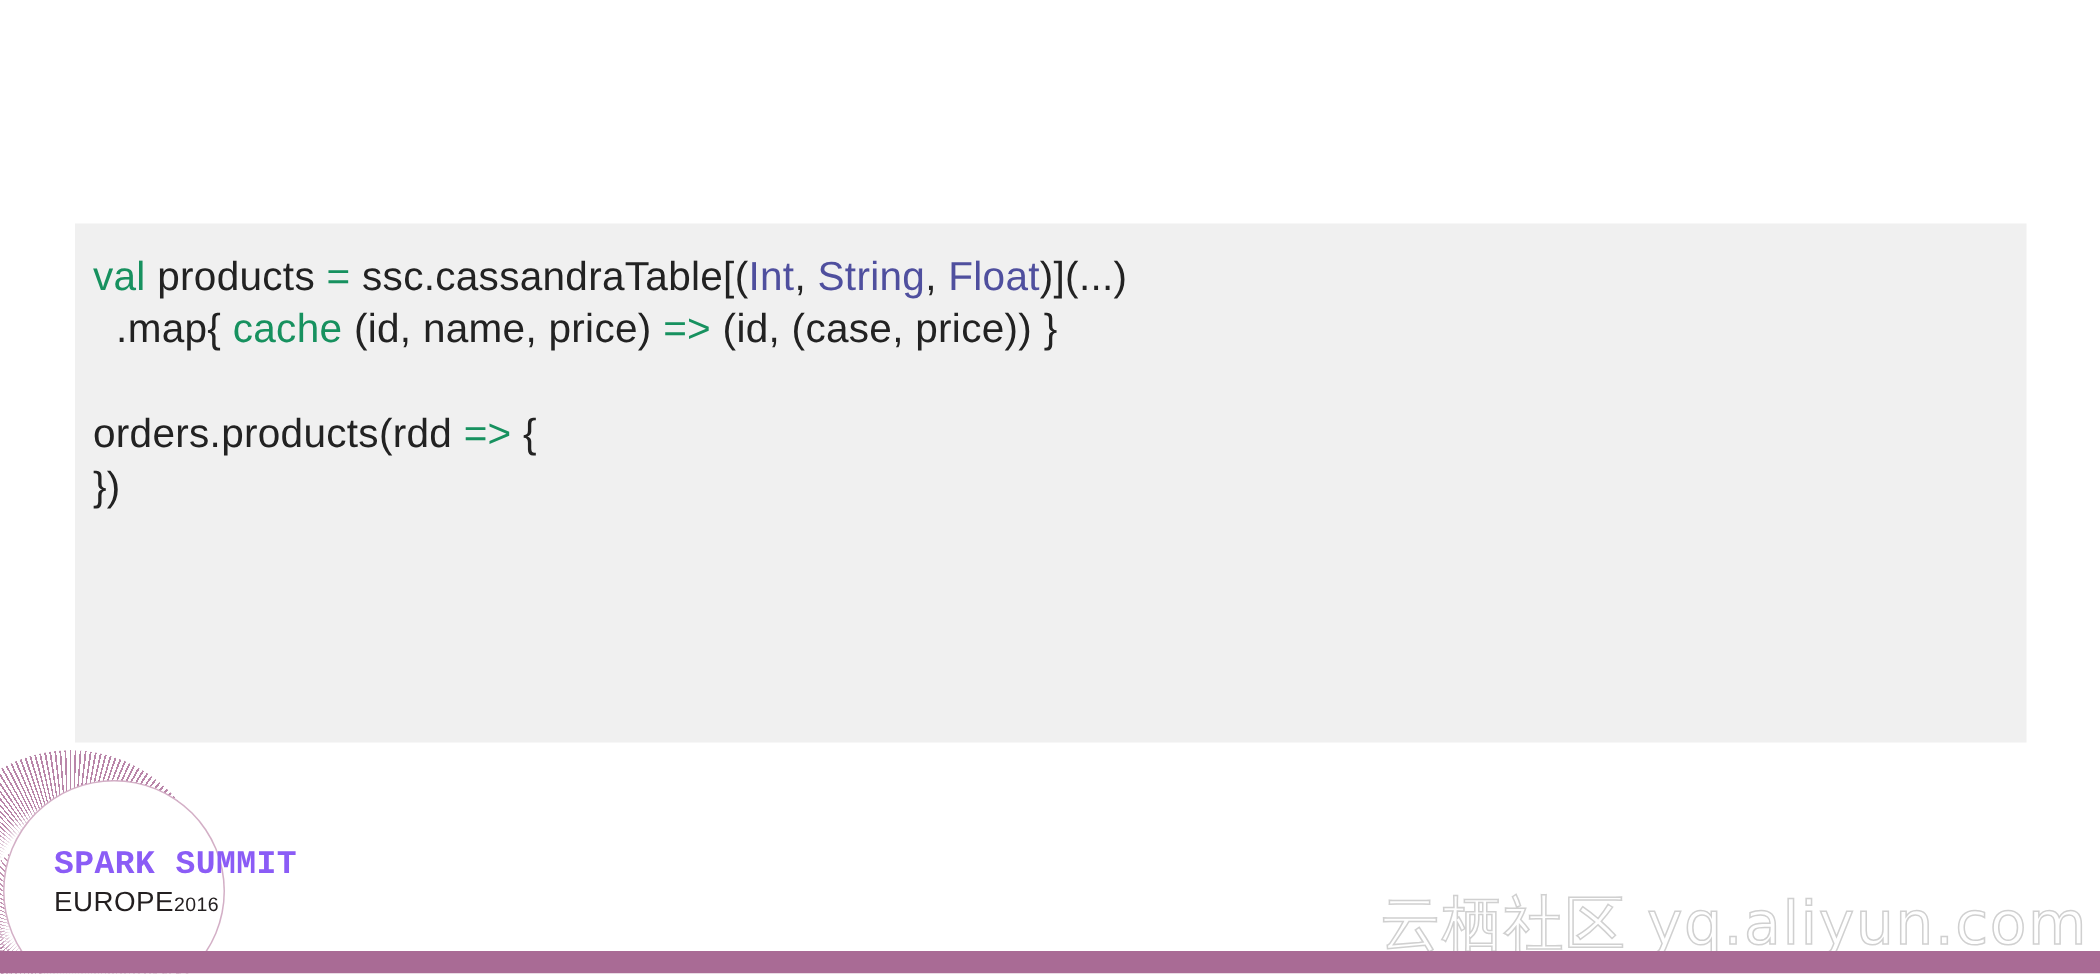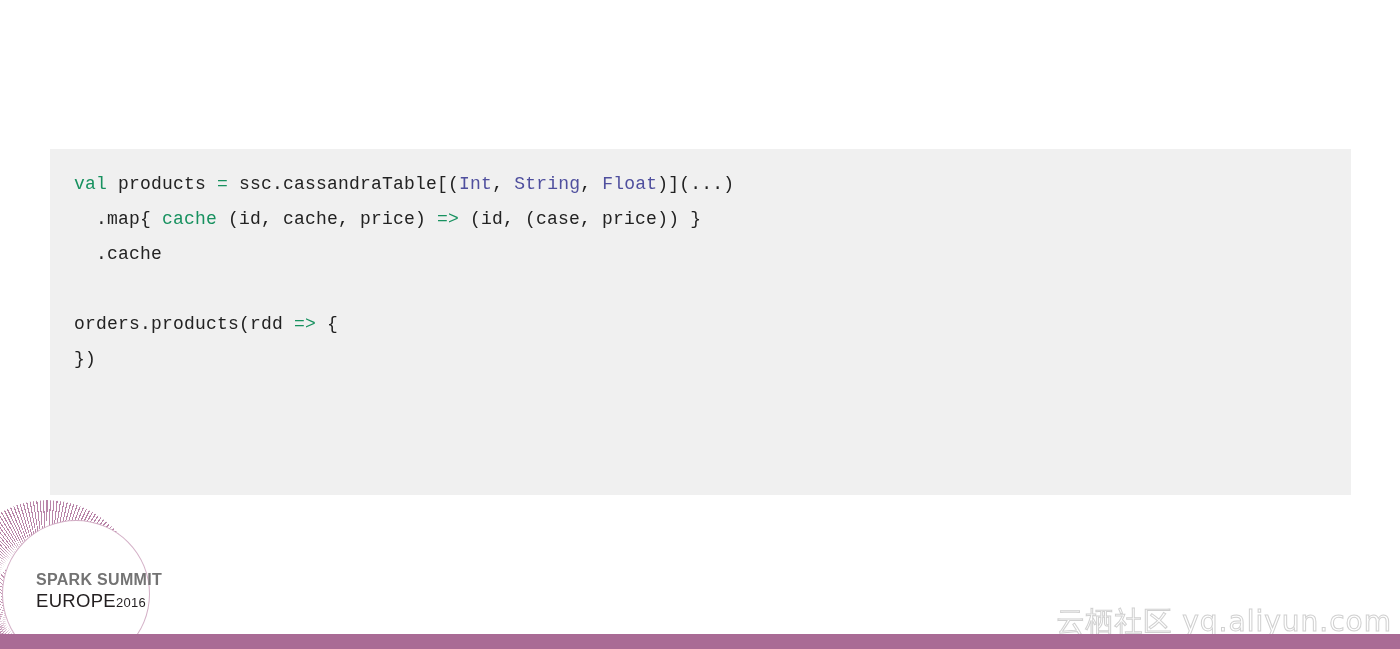--- a/index.html
+++ b/index.html
@@ -27,26 +27,26 @@
     position: absolute;
     left: 50px;
     top: 149px;
     width: 1301px;
     height: 346px;
     background: #f0f0f0;
     box-sizing: border-box;
     padding: 18px 0 0 0;
   }
   .code-line {
-    font-family: Liberation Mono, monospace;
-    font-size: 18px;
+    font-family: Liberation Sans, sans-serif;
+    font-size: 27px;
     line-height: 35px;
     color: #222222;
     white-space: pre;
-    padding-left: 24px;
+    padding-left: 12px;
     letter-spacing: 0.2px;
   }
   .code-line.blank {
     color: transparent;
   }
   .tok-kw   { color: #17915f; }
   .tok-op   { color: #17915f; }
   .tok-type { color: #4f4f9e; }
   .tok-plain{ color: #222222; }
 
@@ -123,25 +123,25 @@
     border: 1.5px solid rgba(175,110,152,0.55);
     background: #ffffff;
   }
   .logo-text {
     position: absolute;
     left: 36px;
     bottom: 24px;
     line-height: 1.0;
   }
   .logo-line1 {
-    font-family: Liberation Sans, sans-serif;
+    font-family: Liberation Mono, monospace;
     font-weight: 700;
-    font-size: 16px;
+    font-size: 22px;
     letter-spacing: 0.3px;
-    color: #737373;
+    color: #8b5cf6;
     display: block;
   }
   .logo-line2 {
     font-family: "Liberation Sans", sans-serif;
     font-size: 18.5px;
     letter-spacing: 0.3px;
     color: #231f20;
     display: block;
     margin-top: 4px;
   }
@@ -152,40 +152,39 @@
     font-weight: 400;
     font-size: 13px;
   }
 
   
   .watermark {
     position: absolute;
     right: 8px;
     bottom: 13px;
     font-family: "DejaVu Sans", sans-serif;
-    font-size: 28px;
+    font-size: 40px;
     line-height: 1;
     color: rgba(255,255,255,0.35);
     -webkit-text-stroke: 1px rgba(170,170,170,0.55);
     letter-spacing: 1px;
     white-space: nowrap;
     pointer-events: none;
     user-select: none;
   }
 </style>
 </head>
 <body>
 
 <div class="slide">
 
   <div class="code-block">
     <div class="code-lines">
         <div class="code-line"><span class="tok-kw">val</span><span class="tok-plain"> products </span><span class="tok-op">=</span><span class="tok-plain"> ssc.cassandraTable[(</span><span class="tok-type">Int</span><span class="tok-plain">, </span><span class="tok-type">String</span><span class="tok-plain">, </span><span class="tok-type">Float</span><span class="tok-plain">)](...)</span></div>
-        <div class="code-line"><span class="tok-plain">  .map{ </span><span class="tok-kw">cache</span><span class="tok-plain"> (id, cache, price) </span><span class="tok-op">=&gt;</span><span class="tok-plain"> (id, (case, price)) }</span></div>
-        <div class="code-line"><span class="tok-plain">  .cache</span></div>
+        <div class="code-line"><span class="tok-plain">  .map{ </span><span class="tok-kw">cache</span><span class="tok-plain"> (id, name, price) </span><span class="tok-op">=&gt;</span><span class="tok-plain"> (id, (case, price)) }</span></div>
         <div class="code-line blank"><span class="tok-plain"> </span></div>
         <div class="code-line"><span class="tok-plain">orders.products(rdd </span><span class="tok-op">=&gt;</span><span class="tok-plain"> {</span></div>
         <div class="code-line"><span class="tok-plain">})</span></div>
       </div>
   </div>
 
   <div class="logo-lockup">
     <div class="logo-fan"></div>
     <div class="logo-fan2"></div>
     <div class="logo-arc"></div>

